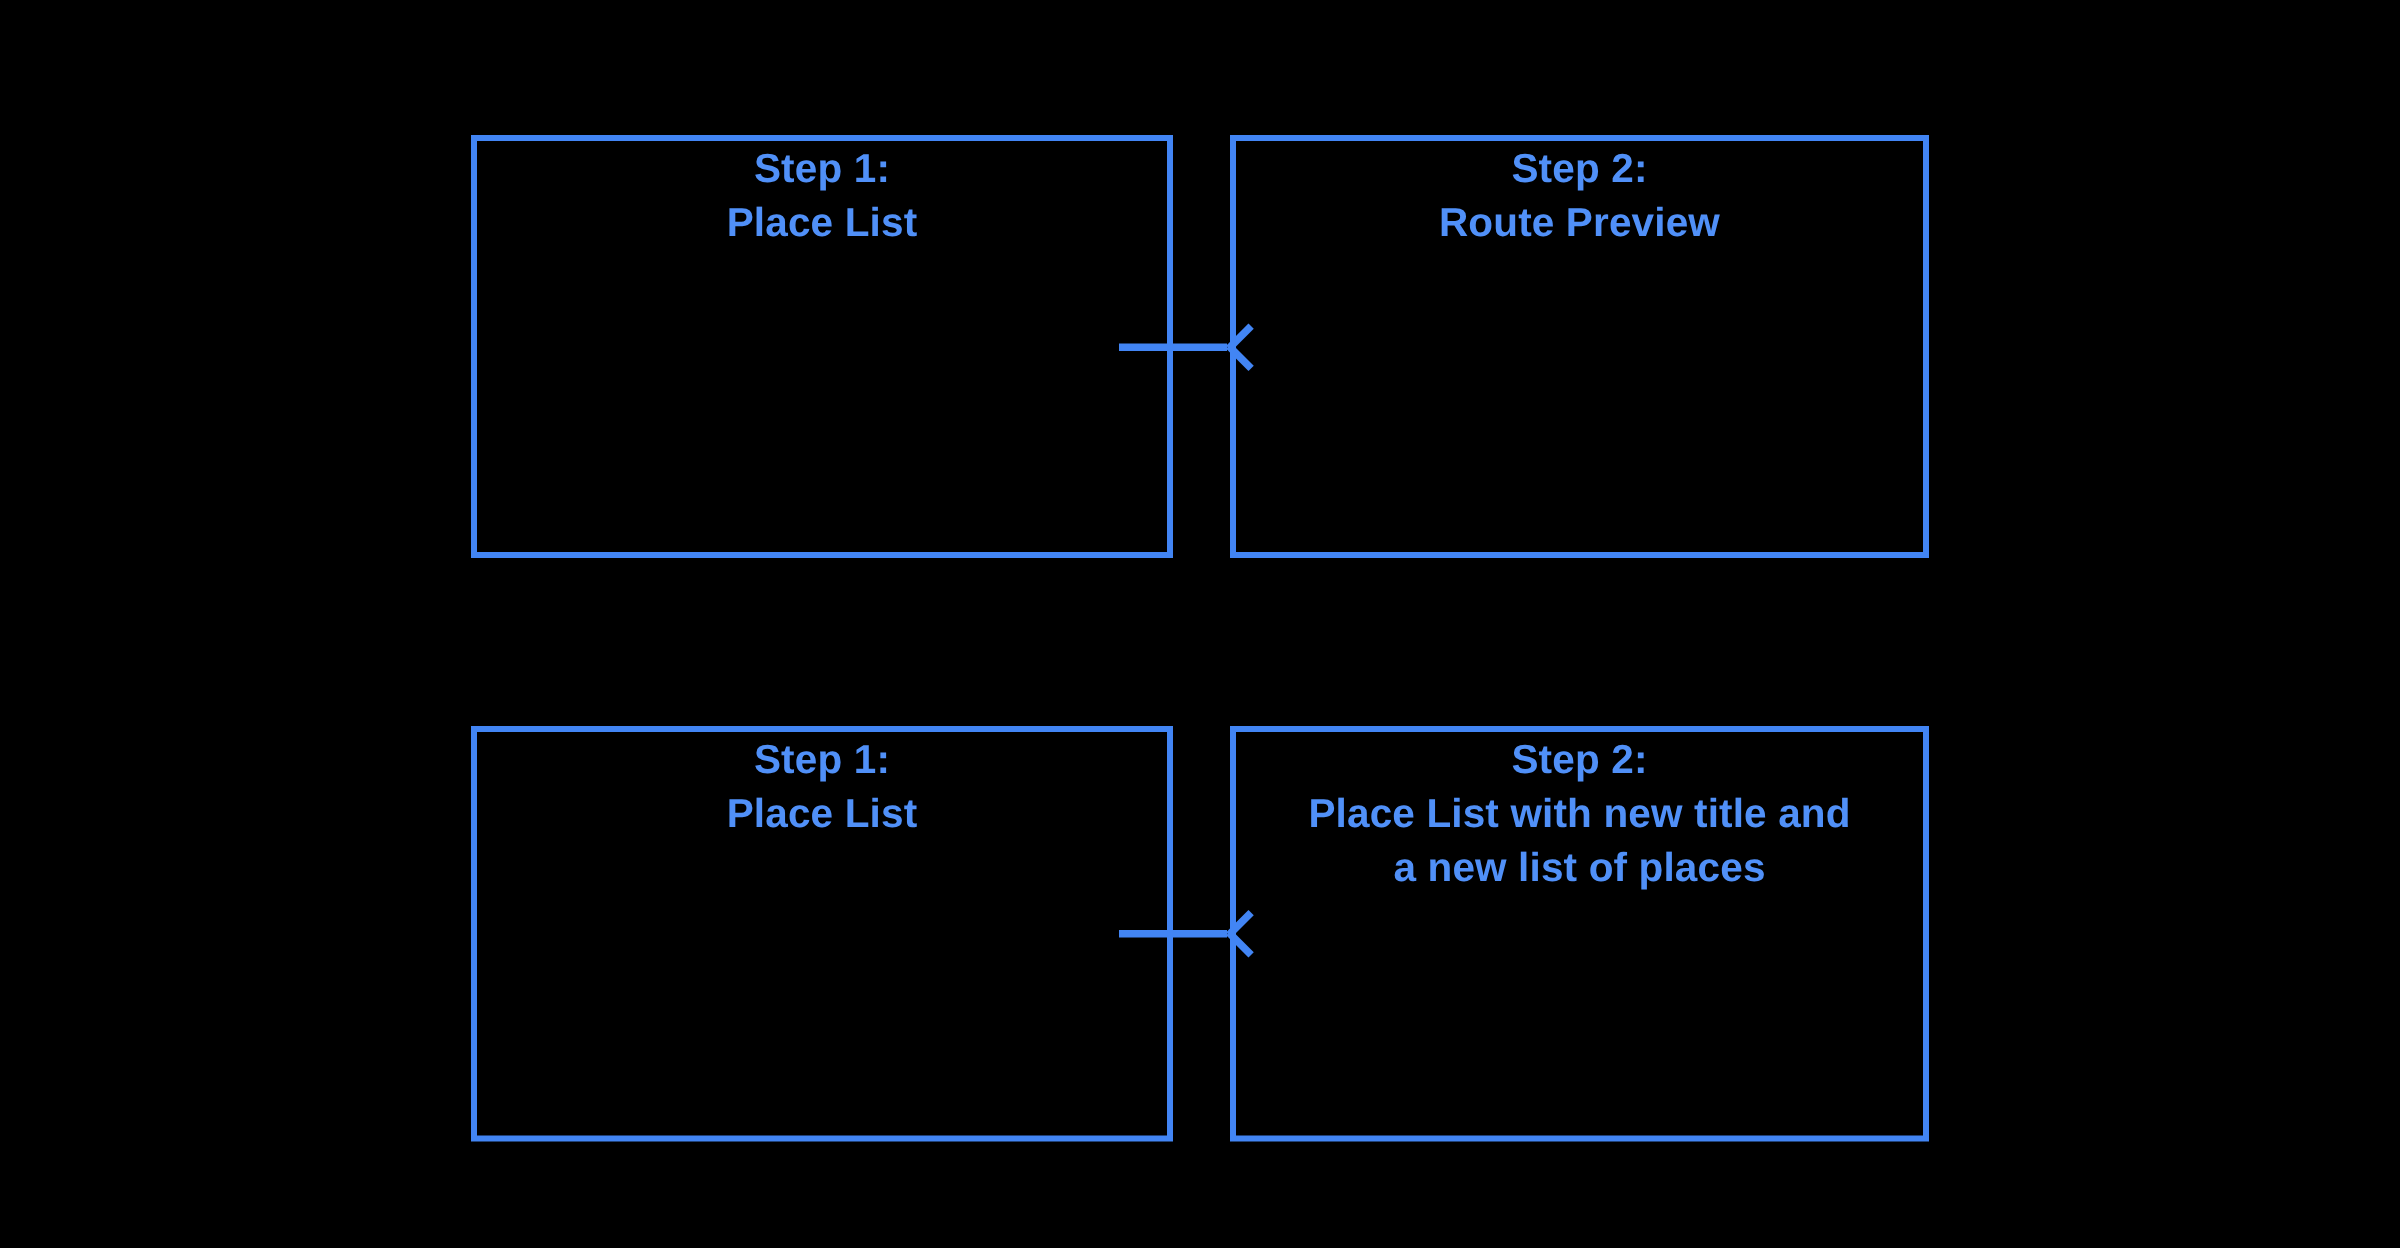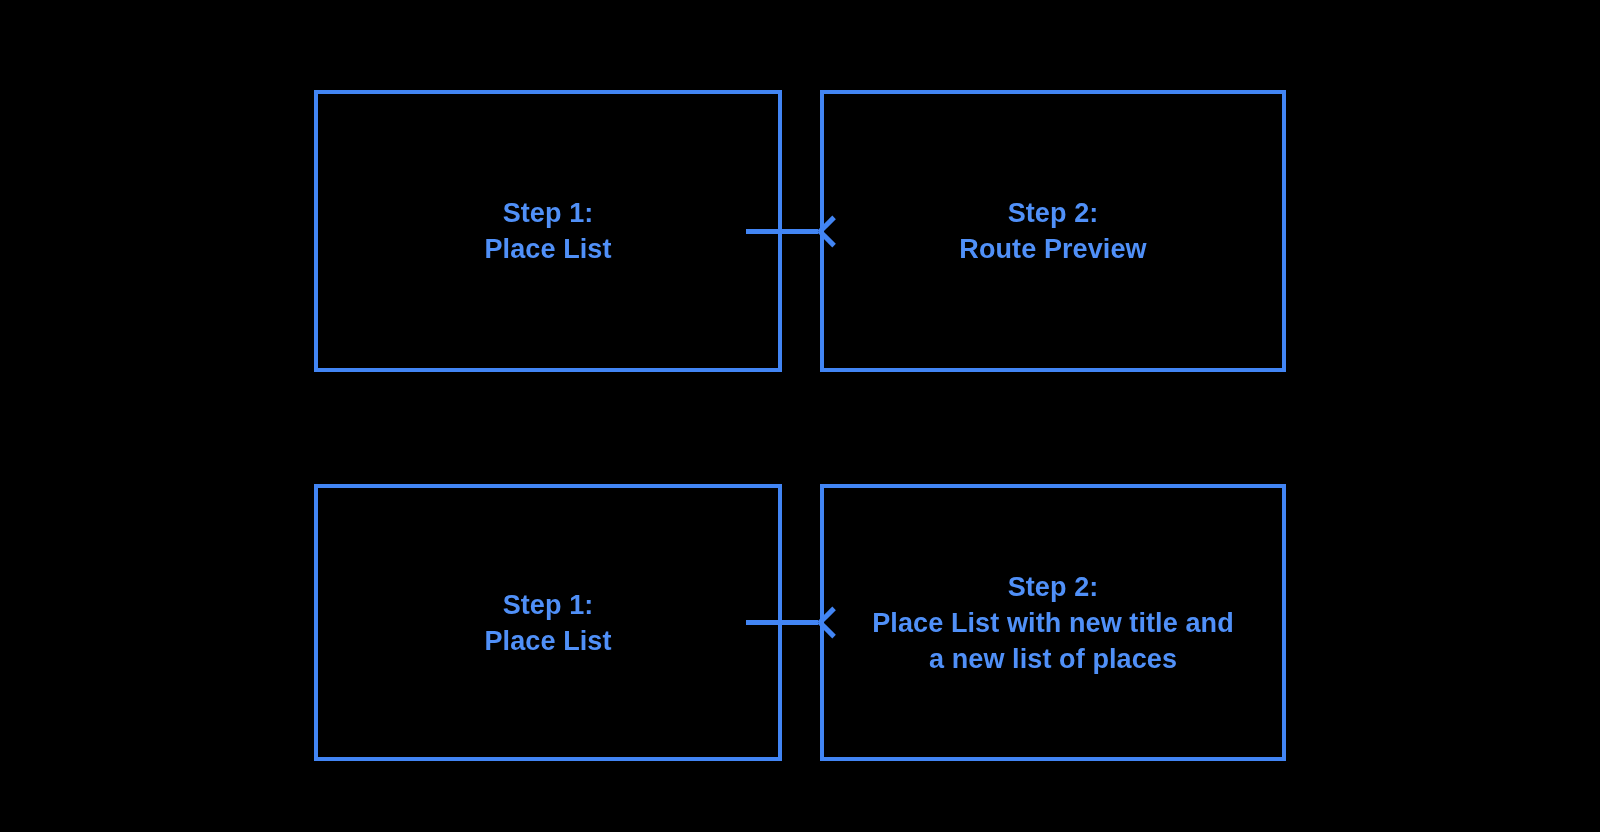--- a/index.html
+++ b/index.html
@@ -18,21 +18,20 @@
     width: 1600px;
     height: 832px;
     background: #000000;
   }
   .flow-box {
     position: absolute;
     box-sizing: border-box;
     border: 4px solid #4285f4;
     background: transparent;
     display: flex;
-    align-items: center;
     justify-content: center;
   }
   .box-label {
     color: #5090f8;
     font-family: "Liberation Sans", sans-serif;
     font-weight: bold;
     font-size: 27px;
     line-height: 36px;
     text-align: center;
     letter-spacing: 0.1px;

